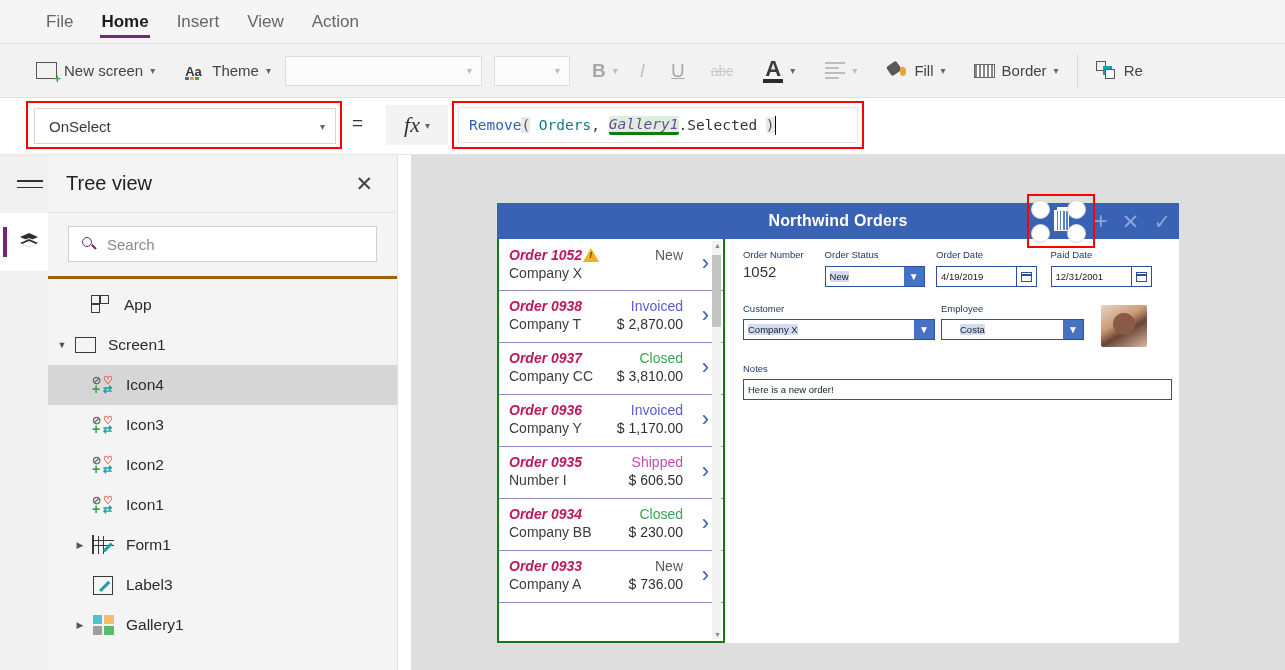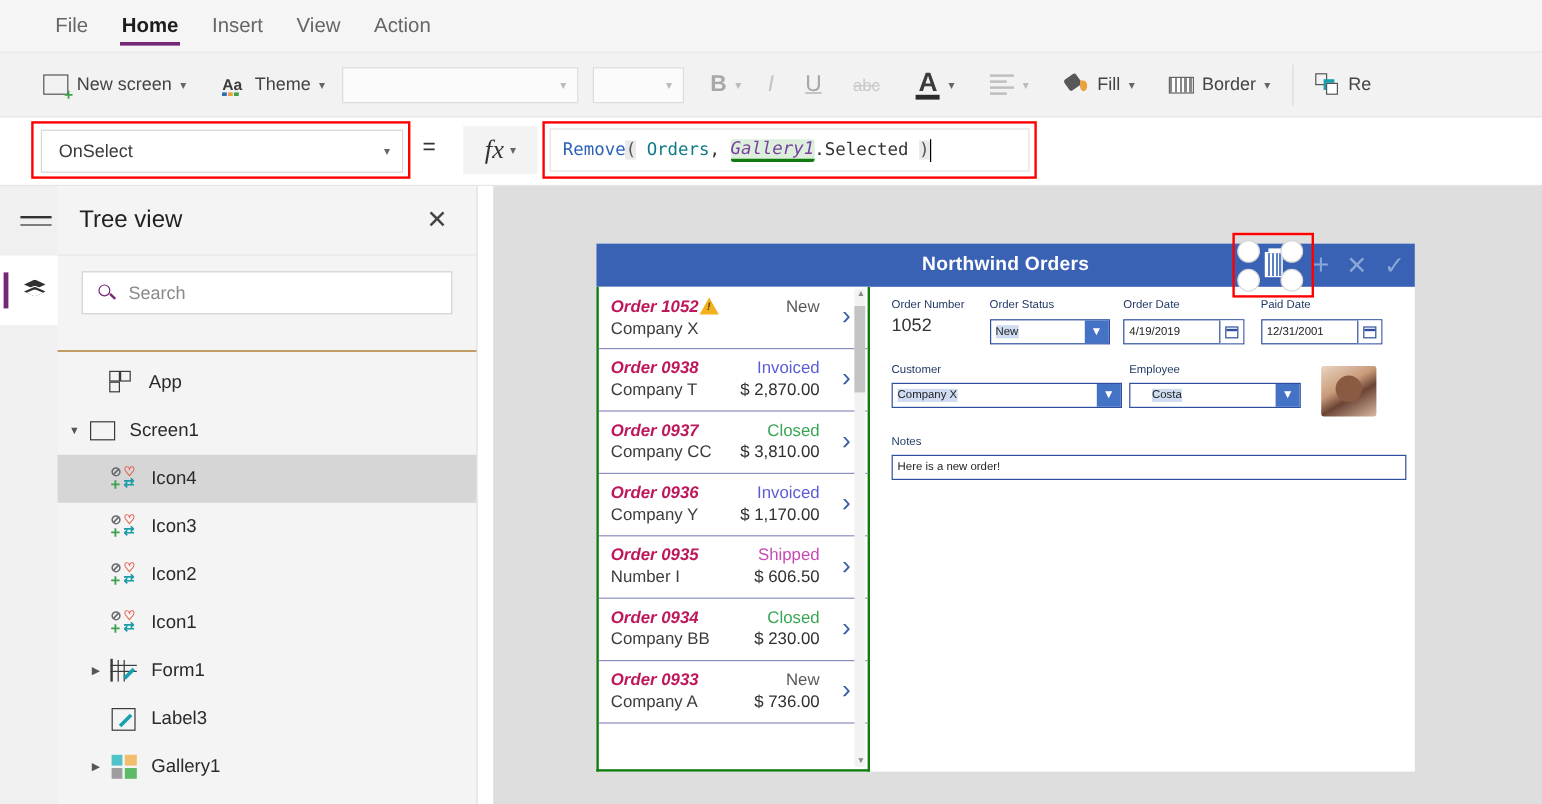--- a/index.html
+++ b/index.html
@@ -127,21 +127,21 @@
     position: absolute; left: 48px; top: 155px; width: 350px; bottom: 0;
     background: #f4f4f4; border-right: 1px solid #e0e0e0;
   }
   .tree-head {
     height: 58px; display: flex; align-items: center;
     justify-content: space-between; padding: 0 24px 0 18px;
     border-bottom: 1px solid #e6e6e6;
   }
   .tree-title { font-size: 20px; color: #222; }
   .tree-close { font-size: 21px; color: #444; cursor: pointer; line-height: 1; }
-  .search-wrap { padding: 13px 20px 30px 20px; border-bottom: 1px solid #a16207; }
+  .search-wrap { padding: 13px 20px 14px 20px; border-bottom: 3px solid #a16207; }
   .search-box {
     height: 36px; background: #fff; border: 1px solid #d0d0d0;
     display: flex; align-items: center; gap: 10px; padding-left: 13px;
   }
   .search-box input {
     border: 0; outline: 0; font-size: 15px; color: #555;
     background: transparent; width: 230px; font-family: "Liberation Sans", sans-serif;
   }
   .search-box input::placeholder { color: #8a8a8a; }
 

